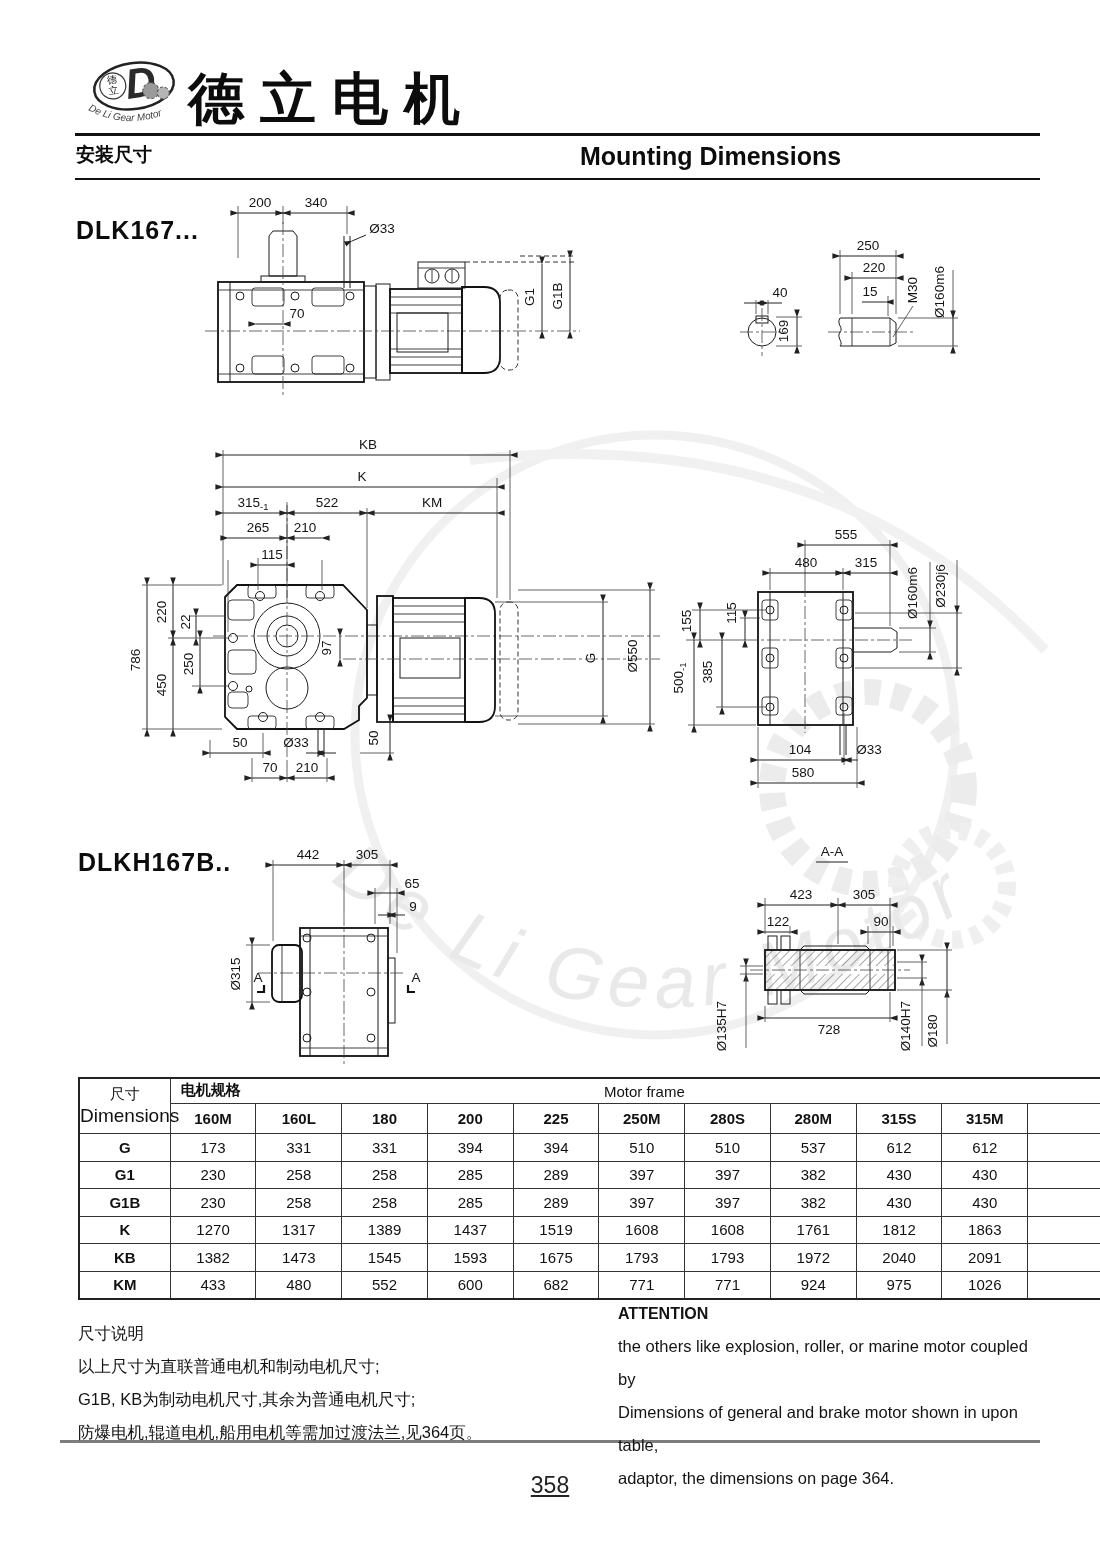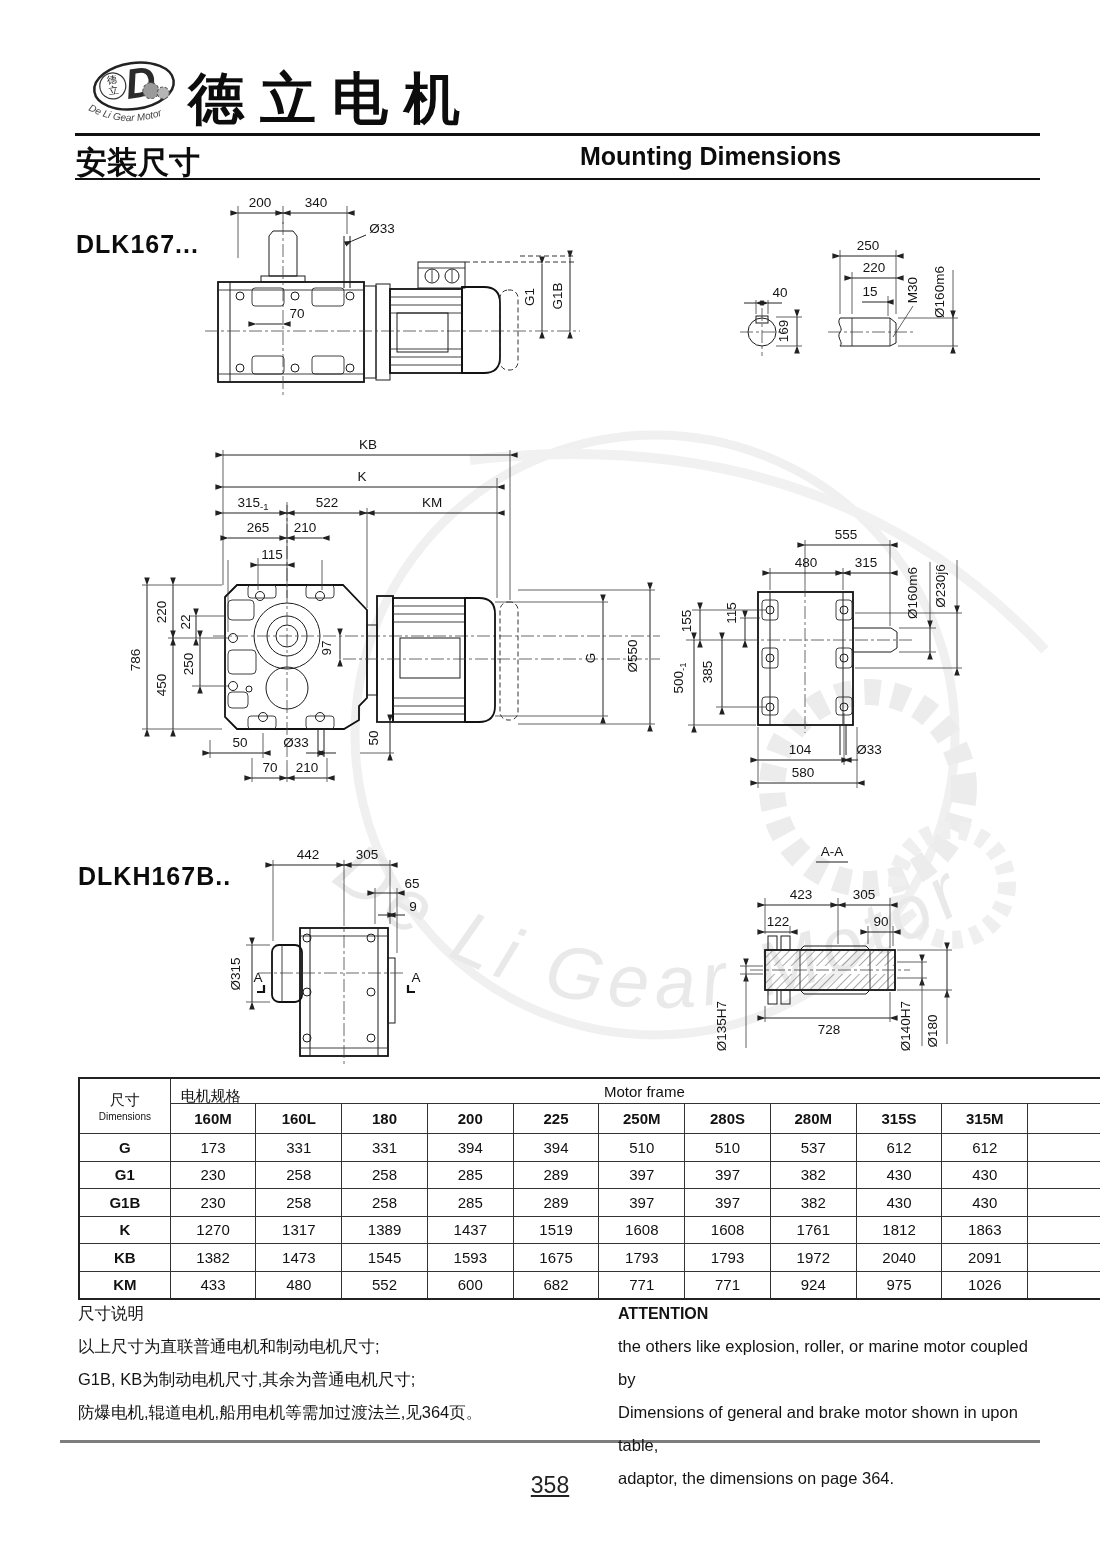--- a/index.html
+++ b/index.html
@@ -3,52 +3,52 @@
 <meta charset="utf-8">
 <title>Mounting Dimensions</title>
 <style>
   html,body{margin:0;padding:0;background:#ffffff;}
   .page{position:relative;width:1100px;height:1555px;background:#fff;overflow:hidden;
         font-family:"Liberation Sans",sans-serif;color:#111;}
   .abs{position:absolute;}
   .brand{font-family:"DejaVu Serif","Liberation Serif",serif;font-weight:bold;
          font-size:56px;letter-spacing:16px;color:#0c0c0c;}
   .rule{position:absolute;background:#111;}
-  .sec-cn{font-size:31px;font-weight:600;color:#0c0c0c;}
+  .sec-cn{font-size:19px;font-weight:600;color:#0c0c0c;}
   .sec-en{font-size:25px;font-weight:bold;color:#0c0c0c;}
-  .model{font-size:25px;font-weight:bold;color:#0c0c0c;letter-spacing:1px;margin-top:14px;}
+  .model{font-size:25px;font-weight:bold;color:#0c0c0c;letter-spacing:1px;}
   svg{overflow:visible;}
   svg text{font-family:"Liberation Sans",sans-serif;}
   .t{font-size:13.5px;fill:#141414;}
   .o2{fill:none;stroke:#111;stroke-width:1.8;}
   .o1{fill:none;stroke:#1c1c1c;stroke-width:1;}
   .ol{fill:none;stroke:#2a2a2a;stroke-width:0.9;}
   .cl{fill:none;stroke:#444;stroke-width:0.8;stroke-dasharray:13 3 3 3;}
   .dsh{fill:none;stroke:#333;stroke-width:1;stroke-dasharray:5 3;}
   .ext{fill:none;stroke:#3a3a3a;stroke-width:0.8;}
   .dim{fill:none;stroke:#222;stroke-width:1;}
   
   .tbl{position:absolute;left:78px;top:1077px;}
   table{border-collapse:collapse;table-layout:fixed;width:1042px;font-size:15px;}
   th,td{border:1px solid #333;text-align:center;padding:0;color:#111;}
   table{border:2px solid #222;}
   tr.h1 th{height:24px;font-weight:normal;}
   tr.h2 th{height:29px;font-weight:bold;}
   tbody th,tbody td{height:26.5px;}
   tbody th{font-weight:bold;}
   .c-dim{font-weight:normal;}
-  .c-dim .rh-en{font-size:10px;margin-top:1px;}
+  .c-dim .rh-en{font-size:19px;margin-top:1px;}
   .c-group{position:relative;font-weight:normal;}
-  .gcn{position:absolute;left:10px;top:8px;}
+  .gcn{position:absolute;left:10px;top:2px;font-weight:bold;}
   
   .notes{position:absolute;top:1297px;font-size:16.5px;line-height:33px;color:#141414;}
   .notes .nt{font-weight:normal;}
   .notes-en{left:618px;width:430px;}
   .notes-en .nt{font-weight:bold;font-size:16px;}
-  .notes-cn{left:78px;width:530px;}
+  .notes-cn{left:78px;width:530px;margin-top:20px;}
   .pageno{position:absolute;top:1472px;left:0;width:1100px;text-align:center;
           font-size:23px;color:#222;text-decoration:underline;}
   .wm{position:absolute;left:0;top:0;z-index:0;pointer-events:none;}
   .fg{z-index:2;}
 </style>
 </head>
 <body>
 
 <div class="page">
 

